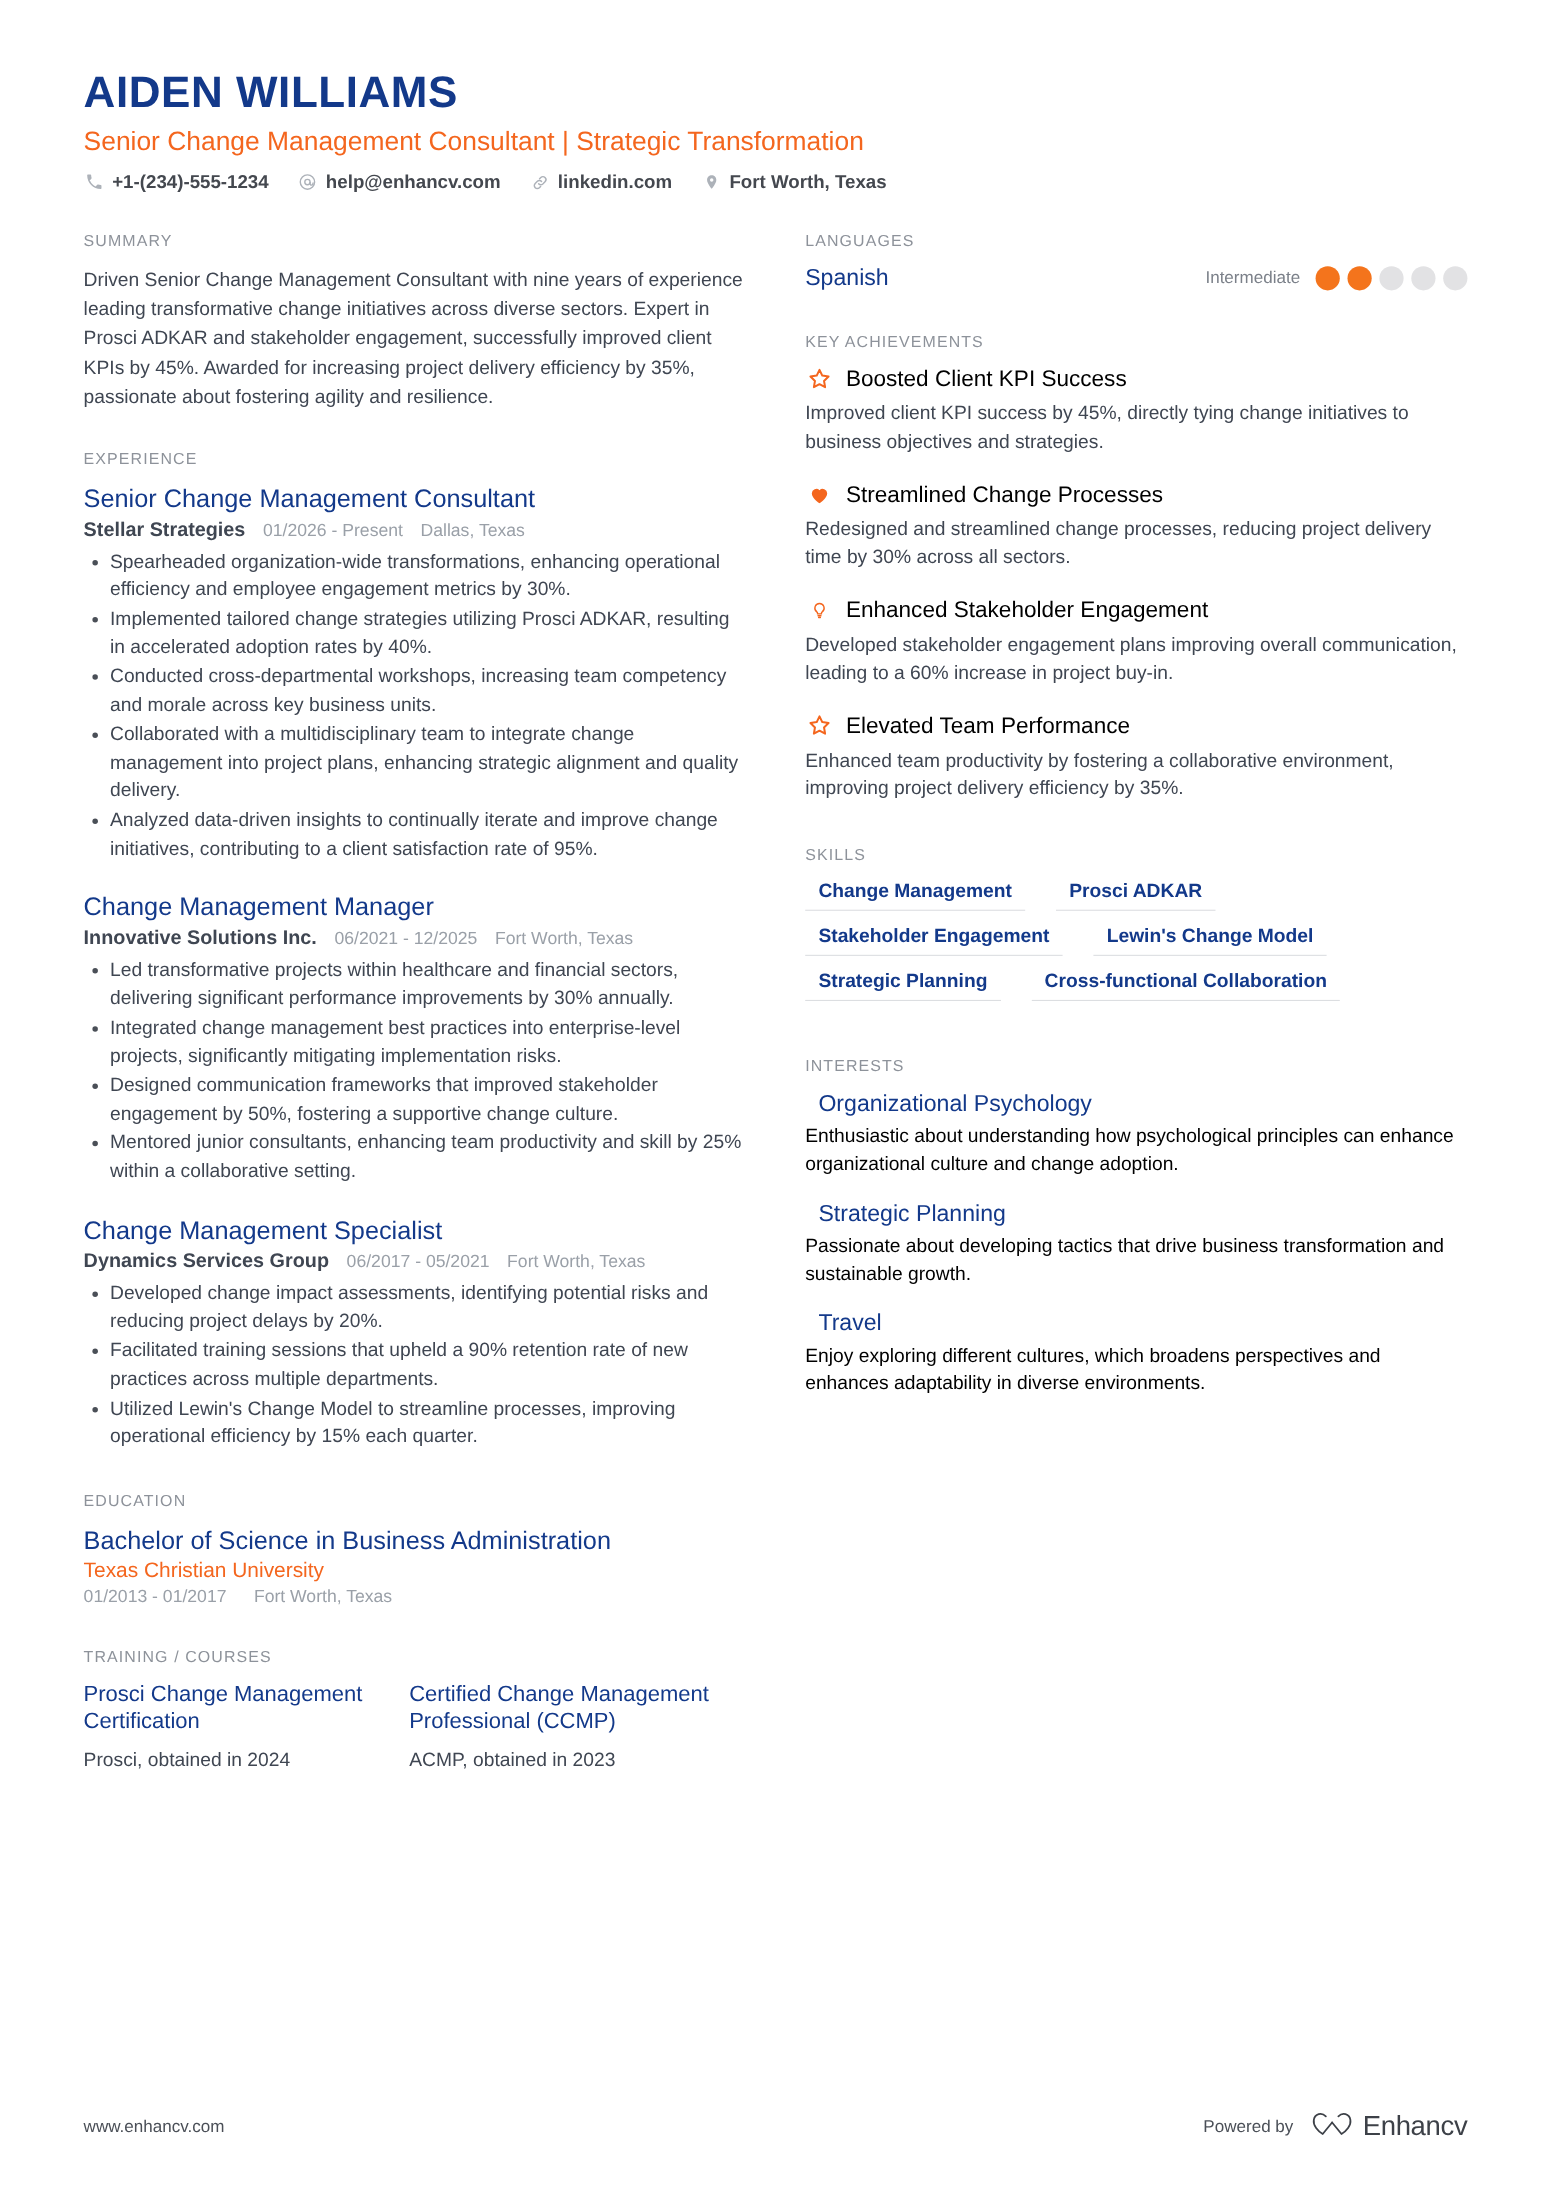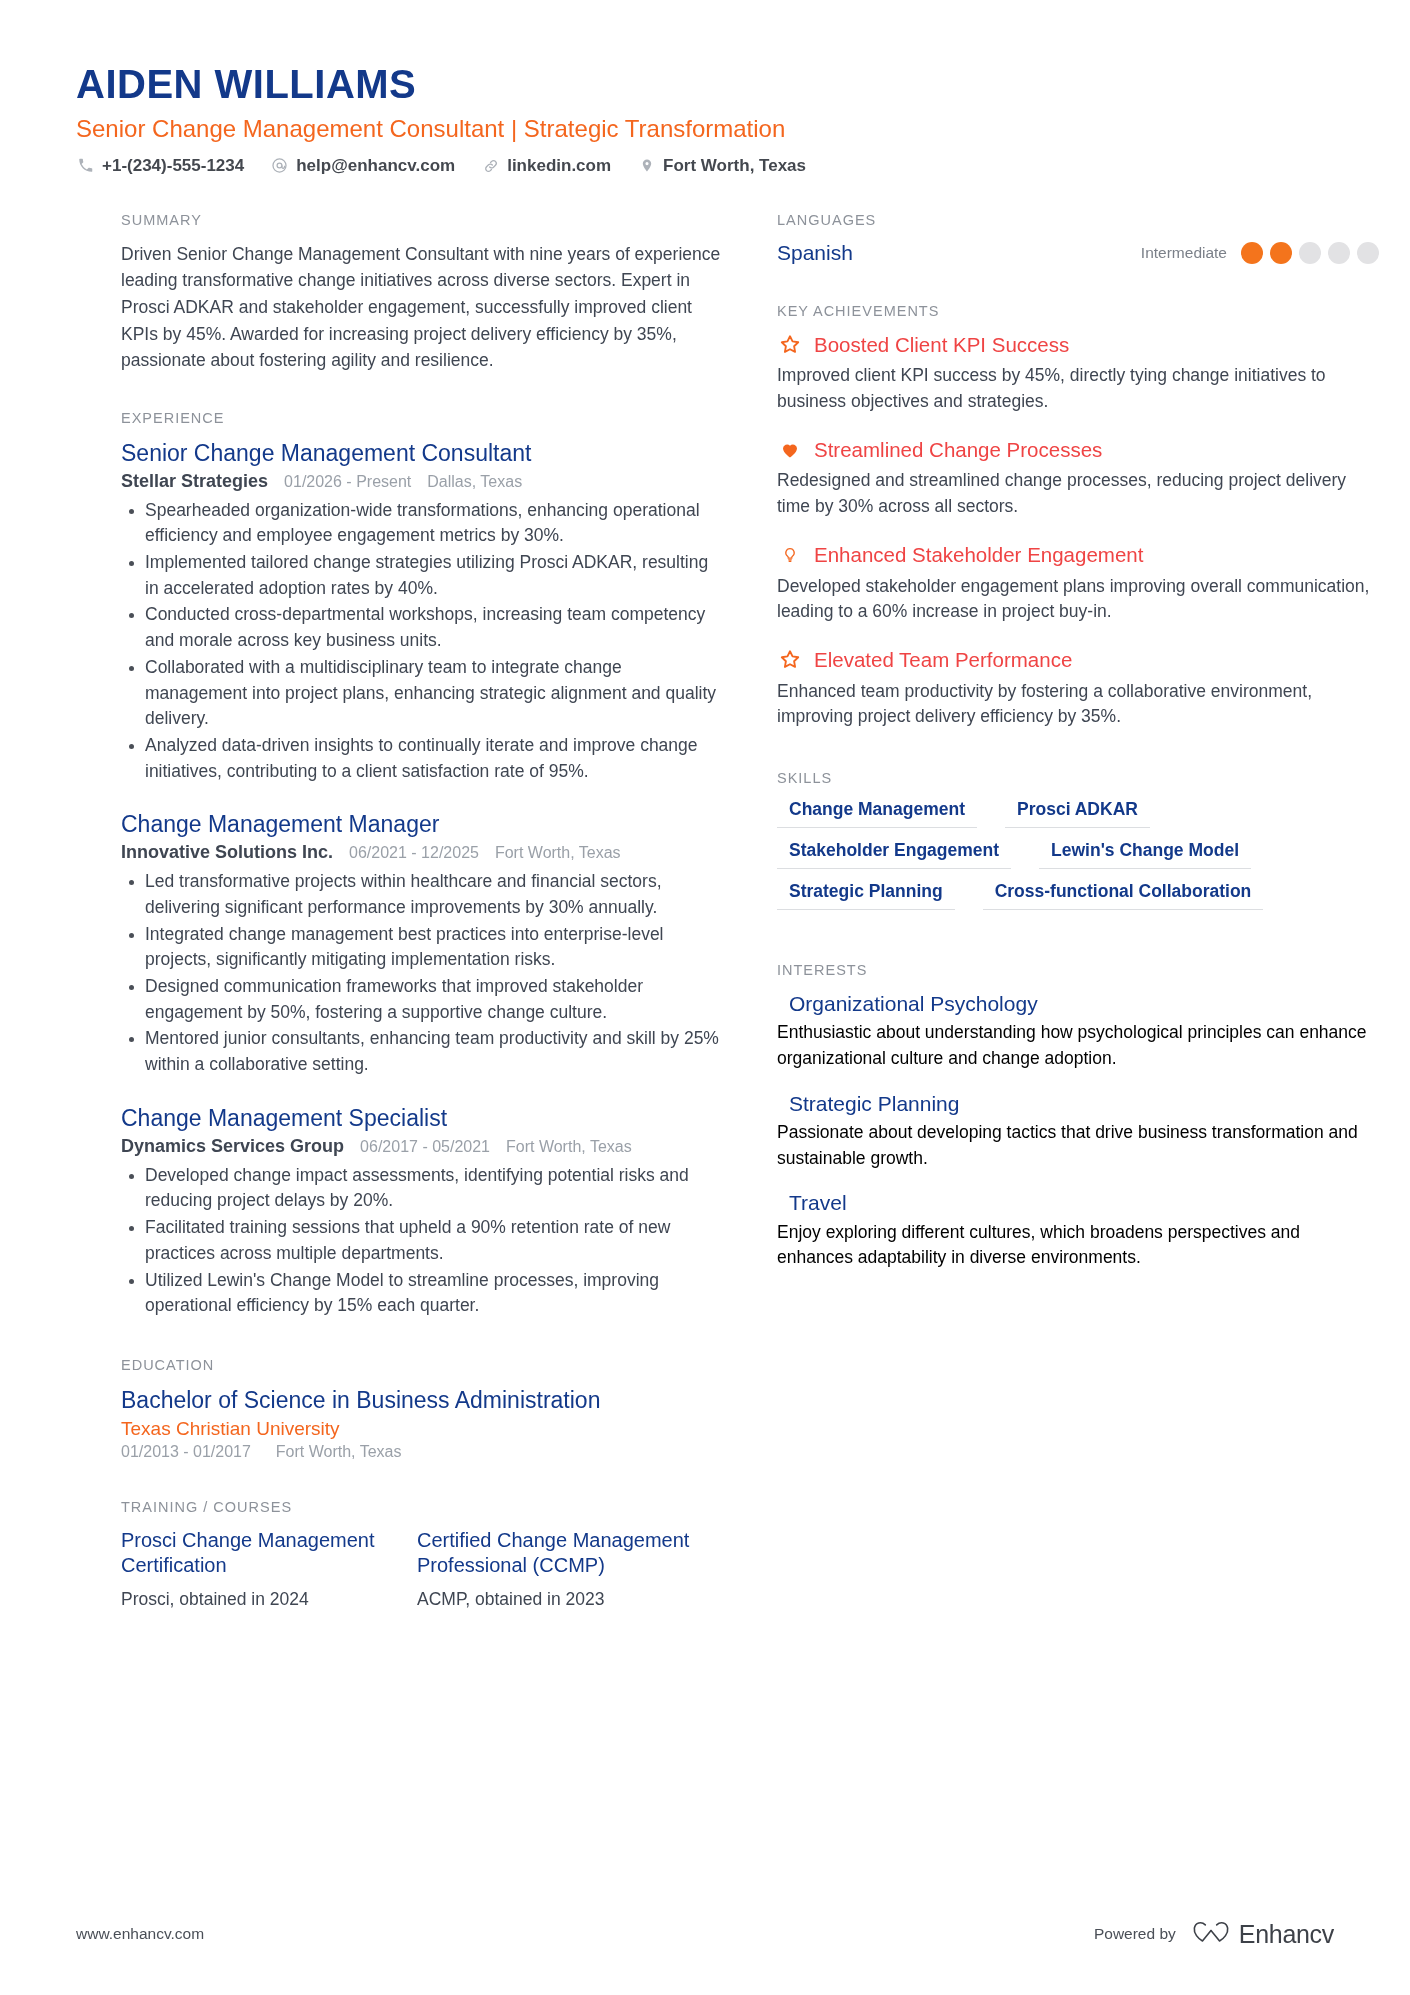--- a/index.html
+++ b/index.html
@@ -60,21 +60,21 @@
     flex: 0 0 auto;
   }
   .contact-item .ci-icon svg { display: block; }
 
   
   .columns {
     display: flex;
     margin-top: 34px;
     align-items: flex-start;
   }
-  .col-left { width: 600px; flex: 0 0 600px; margin-left: 45px; }
+  .col-left { width: 600px; flex: 0 0 600px; }
   .col-gap  { width: 56px; flex: 0 0 56px; }
   .col-right { width: 602px; flex: 0 0 602px; }
 
   .section { margin-bottom: 26px; }
   .section-title {
     font-size: 14.5px;
     letter-spacing: 1.0px;
     color: #8d929a;
     text-transform: uppercase;
     margin-bottom: 13px;
@@ -220,21 +220,21 @@
     flex: 0 0 26px;
     margin-right: 11px;
     display: flex;
     align-items: center;
     justify-content: center;
     color: #f4661e;
   }
   .ach-icon svg { display: block; }
   .ach-title {
     font-size: 20.5px;
-    color: #ef4444;
+    color: #000000;
     line-height: 1.25;
   }
   .ach-desc {
     font-size: 17.5px;
     line-height: 1.47;
     color: #3f4652;
   }
 
   
   .skills-wrap {

